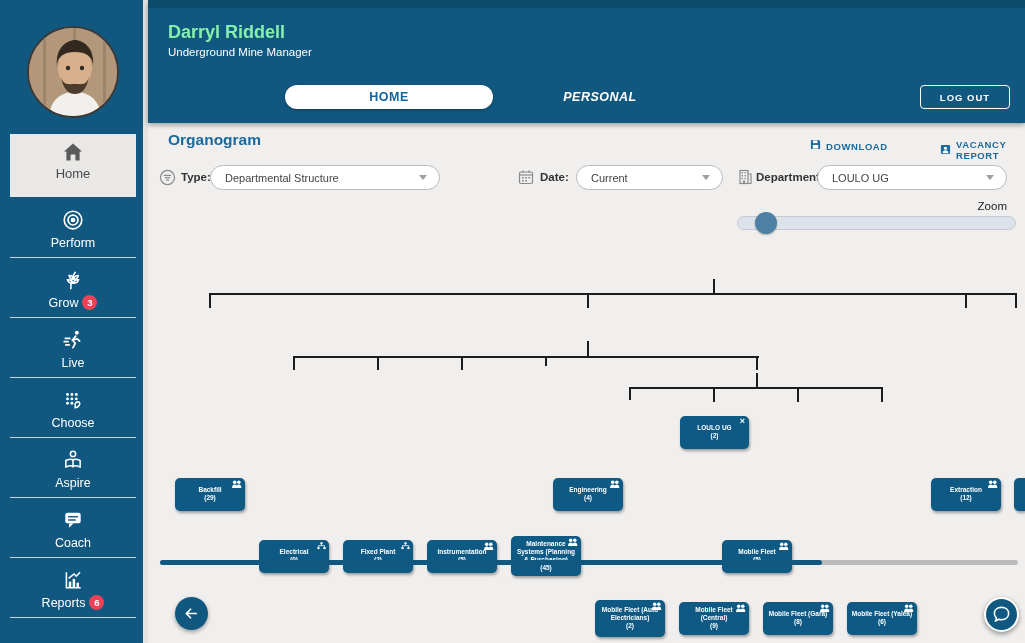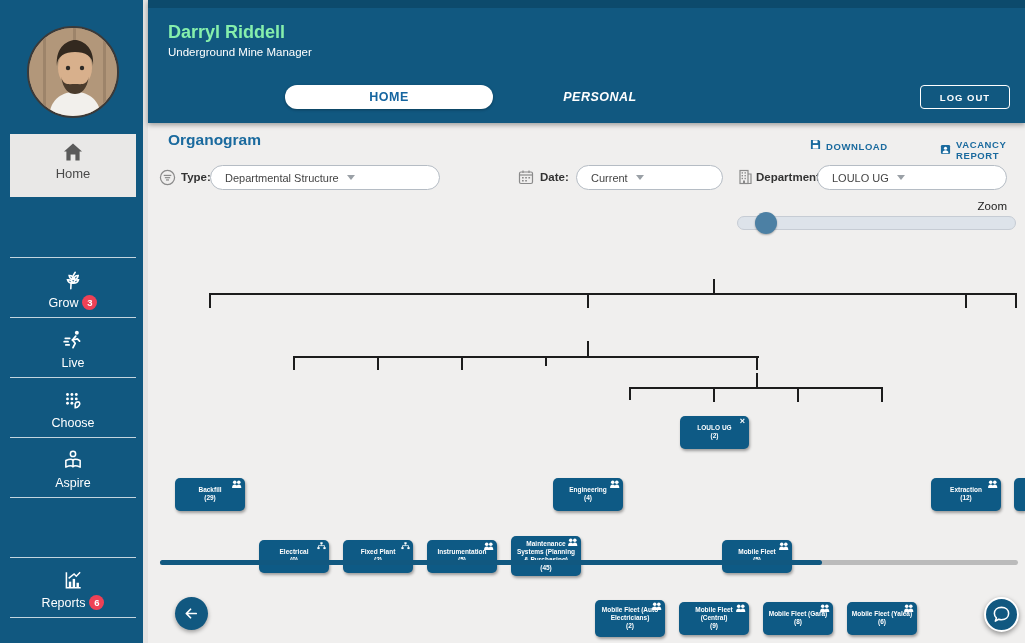--- a/index.html
+++ b/index.html
@@ -45,21 +45,21 @@
   .content { position:absolute; left:0; top:123px; width:877px; height:520px; background:#f0efee; }
   .page-title { position:absolute; left:20px; top:8px; color:#1a6a9e; font-size:15.5px; font-weight:bold; }
   .hlink { position:absolute; top:16px; color:#1a6a9e; font-size:9.5px; font-weight:bold;
            letter-spacing:.6px; cursor:pointer; display:flex; align-items:center; gap:5px; }
   .hlink.dl { left:662px;align-items:flex-end; } .hlink.vr { left:792px; }
 
   .tb-label { position:absolute; top:48px; font-size:11.5px; font-weight:bold; color:#333; }
   .tb-icon { position:absolute; top:46px; }
   .dropdown { position:absolute; top:42px; height:25px; background:#fff;
               border:1px solid #b5bcc4; border-radius:13px; display:flex; align-items:center;
-              padding:0 12px 0 14px; font-size:11px; color:#444;
+              justify-content:space-between; padding:0 12px 0 14px; font-size:11px; color:#444;
               cursor:pointer; }
   .caret { width:0; height:0; border-left:4.5px solid transparent; border-right:4.5px solid transparent;
            border-top:5px solid #9aa0a6; margin-left:8px; }
 
   .zoom-label { position:absolute; left:759px; top:77px; width:100px; text-align:right;
                 font-size:11.5px; color:#222; }
   .zoom-track { position:absolute; left:589px; top:93px; width:279px; height:14px;
                 background:#dde3ea; border:1px solid #c6ccd4; border-radius:7px; cursor:pointer; }
   .zoom-thumb { position:absolute; left:17px; top:-5px; width:22px; height:22px;
                 border-radius:50%; background:#4c80a4; box-shadow:0 1px 2px rgba(0,0,0,.3); cursor:grab; }
@@ -125,20 +125,30 @@
 
     <div class="nav-item active" style="top:134px">
       <span class="ni-icon">
         <svg width="24" height="24" viewBox="0 0 20 20">
             <path d="M10,3 L2.5,9.5 L4.5,9.5 L4.5,17 L8,17 L8,12 L12,12 L12,17 L15.5,17 L15.5,9.5 L17.5,9.5 Z" fill="#5a5a5a"></path>
           </svg>
       </span>
       <span class="ni-label">Home</span>
     </div>
 
+    <div class="nav-item" style="top:203px">
+      <span class="ni-icon">
+        <svg width="22" height="22" viewBox="0 0 20 20" fill="none" stroke="#fff" stroke-width="1.5">
+          <circle cx="10" cy="10" r="8"></circle>
+            <circle cx="10" cy="10" r="4.5"></circle>
+            <circle cx="10" cy="10" r="1.4" fill="#fff"></circle>
+          </svg>
+      </span>
+      <span class="ni-label">Perform</span>
+    </div>
     <div class="nav-divider" style="top:257px"></div>
 
     <div class="nav-item" style="top:263px">
       <span class="ni-icon">
         <svg width="22" height="22" viewBox="0 0 20 20" fill="none" stroke="#fff" stroke-width="1.4" stroke-linecap="round">
           <path d="M8,18 C8,12 9,7 12,3"></path>
             <path d="M9.5,13 C7,13 5.5,11.8 5,9.8 C7.6,9.6 9.3,10.6 9.8,13"></path>
           <path d="M10.3,9.5 C8,9.3 6.8,8 6.5,6 C9,6 10.4,7.2 10.6,9.4"></path>
             <path d="M10.5,13 C13,13 14.5,11.8 15,9.8 C12.4,9.6 10.9,10.6 10.4,13"></path>
           <path d="M11,9.5 C13.3,9.3 14.4,8 14.7,6 C12.3,6 11,7.2 10.8,9.4"></path>
@@ -184,20 +194,31 @@
         <svg width="22" height="22" viewBox="0 0 20 20" fill="none" stroke="#fff" stroke-width="1.4" stroke-linejoin="round">
           <circle cx="10" cy="4.5" r="2.4"></circle>
           <path d="M3.5,10.5 C6.8,9 9,9 10,10.2 C11,9 13.2,9 16.5,10.5 L16.5,16.5 C13.2,15 11,15 10,16.2 C9,15 6.8,15 3.5,16.5 Z"></path>
           <path d="M10,10.2 L10,16.2"></path>
           </svg>
       </span>
       <span class="ni-label">Aspire</span>
     </div>
     <div class="nav-divider" style="top:497px"></div>
 
+    <div class="nav-item" style="top:503px">
+      <span class="ni-icon">
+        <svg width="22" height="22" viewBox="0 0 20 20">
+          <rect x="3" y="3.5" width="14" height="9.5" rx="1.8" fill="#fff"></rect>
+          <path d="M6.5,13 L6.5,17 L10.5,13 Z" fill="#fff"></path>
+          <line x1="5.5" y1="7" x2="14.5" y2="7" stroke="#115880" stroke-width="1.3"></line>
+          <line x1="5.5" y1="10" x2="12.5" y2="10" stroke="#115880" stroke-width="1.3"></line>
+          </svg>
+      </span>
+      <span class="ni-label">Coach</span>
+    </div>
     <div class="nav-divider" style="top:557px"></div>
 
     <div class="nav-item" style="top:563px">
       <span class="ni-icon">
         <svg width="22" height="22" viewBox="0 0 20 20" fill="none" stroke="#fff" stroke-width="1.4">
           <path d="M4,3 L4,17 L17,17"></path>
           <rect x="6.2" y="11.5" width="2.2" height="5.5" fill="#fff" stroke="none"></rect>
           <rect x="9.7" y="9" width="2.2" height="8" fill="#fff" stroke="none"></rect>
           <rect x="13.2" y="12.5" width="2.2" height="4.5" fill="#fff" stroke="none"></rect>
           <path d="M6,8.5 L11,4.5 L13,6.5 L16.5,3" stroke-width="1.3"></path>

